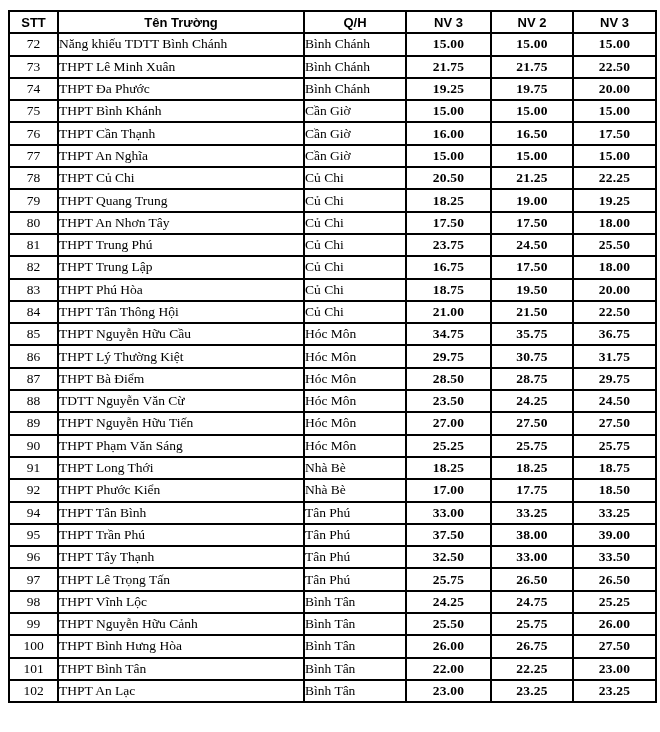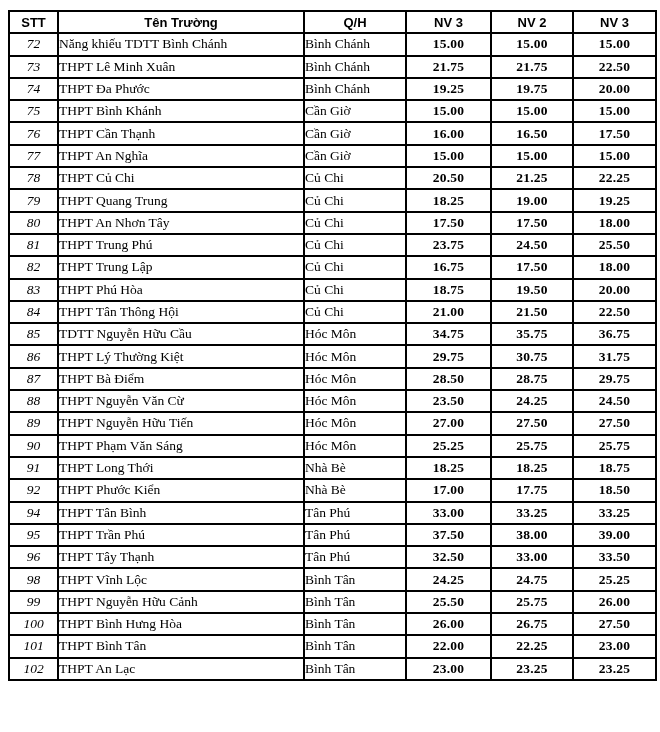--- a/index.html
+++ b/index.html
@@ -39,21 +39,21 @@
     font-family: "Liberation Sans", sans-serif;
     font-weight: bold;
     font-size: 13px;
     text-align: center;
     background: #ffffff;
   }
   table.scores td {
     font-family: "Liberation Serif", serif;
     font-size: 13.5px;
   }
-  td.stt      { text-align: center; font-style: italic; }
+  td.stt      { text-align: center; }
   td.name     { text-align: left; padding-left: 6px; margin-left: 25px; }
   td.district { }
   td.nv       { text-align: center; font-weight: bold; letter-spacing: 0.2px; }
 </style>
 </head>
 <body>
 
 <div class="page">
   <table class="scores">
     <colgroup>
@@ -174,21 +174,21 @@
         <tr>
           <td class="stt">84</td>
           <td class="name">THPT Tân Thông Hội</td>
           <td class="district">Củ Chi</td>
           <td class="nv">21.00</td>
           <td class="nv">21.50</td>
           <td class="nv">22.50</td>
         </tr>
         <tr>
           <td class="stt">85</td>
-          <td class="name">TDTT Nguyễn Hữu Cầu</td>
+          <td class="name">THPT Nguyễn Hữu Cầu</td>
           <td class="district">Hóc Môn</td>
           <td class="nv">34.75</td>
           <td class="nv">35.75</td>
           <td class="nv">36.75</td>
         </tr>
         <tr>
           <td class="stt">86</td>
           <td class="name">THPT Lý Thường Kiệt</td>
           <td class="district">Hóc Môn</td>
           <td class="nv">29.75</td>
@@ -198,21 +198,21 @@
         <tr>
           <td class="stt">87</td>
           <td class="name">THPT Bà Điểm</td>
           <td class="district">Hóc Môn</td>
           <td class="nv">28.50</td>
           <td class="nv">28.75</td>
           <td class="nv">29.75</td>
         </tr>
         <tr>
           <td class="stt">88</td>
-          <td class="name">THPT Nguyễn Văn Cừ</td>
+          <td class="name">TDTT Nguyễn Văn Cừ</td>
           <td class="district">Hóc Môn</td>
           <td class="nv">23.50</td>
           <td class="nv">24.25</td>
           <td class="nv">24.50</td>
         </tr>
         <tr>
           <td class="stt">89</td>
           <td class="name">THPT Nguyễn Hữu Tiến</td>
           <td class="district">Hóc Môn</td>
           <td class="nv">27.00</td>
@@ -261,20 +261,28 @@
         </tr>
         <tr>
           <td class="stt">96</td>
           <td class="name">THPT Tây Thạnh</td>
           <td class="district">Tân Phú</td>
           <td class="nv">32.50</td>
           <td class="nv">33.00</td>
           <td class="nv">33.50</td>
         </tr>
         <tr>
+          <td class="stt">97</td>
+          <td class="name">THPT Lê Trọng Tấn</td>
+          <td class="district">Tân Phú</td>
+          <td class="nv">25.75</td>
+          <td class="nv">26.50</td>
+          <td class="nv">26.50</td>
+        </tr>
+        <tr>
           <td class="stt">98</td>
           <td class="name">THPT Vĩnh Lộc</td>
           <td class="district">Bình Tân</td>
           <td class="nv">24.25</td>
           <td class="nv">24.75</td>
           <td class="nv">25.25</td>
         </tr>
         <tr>
           <td class="stt">99</td>
           <td class="name">THPT Nguyễn Hữu Cảnh</td>

